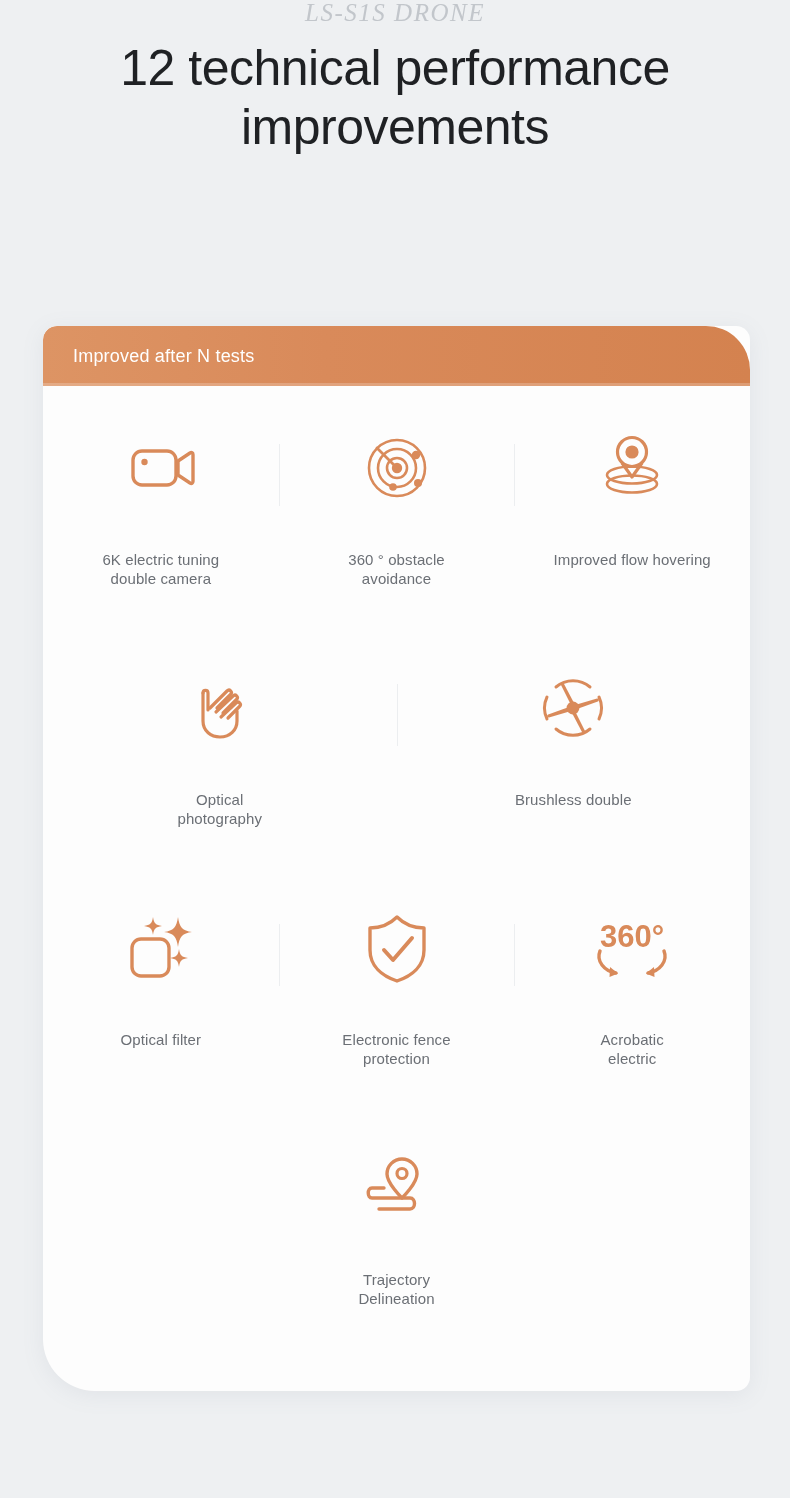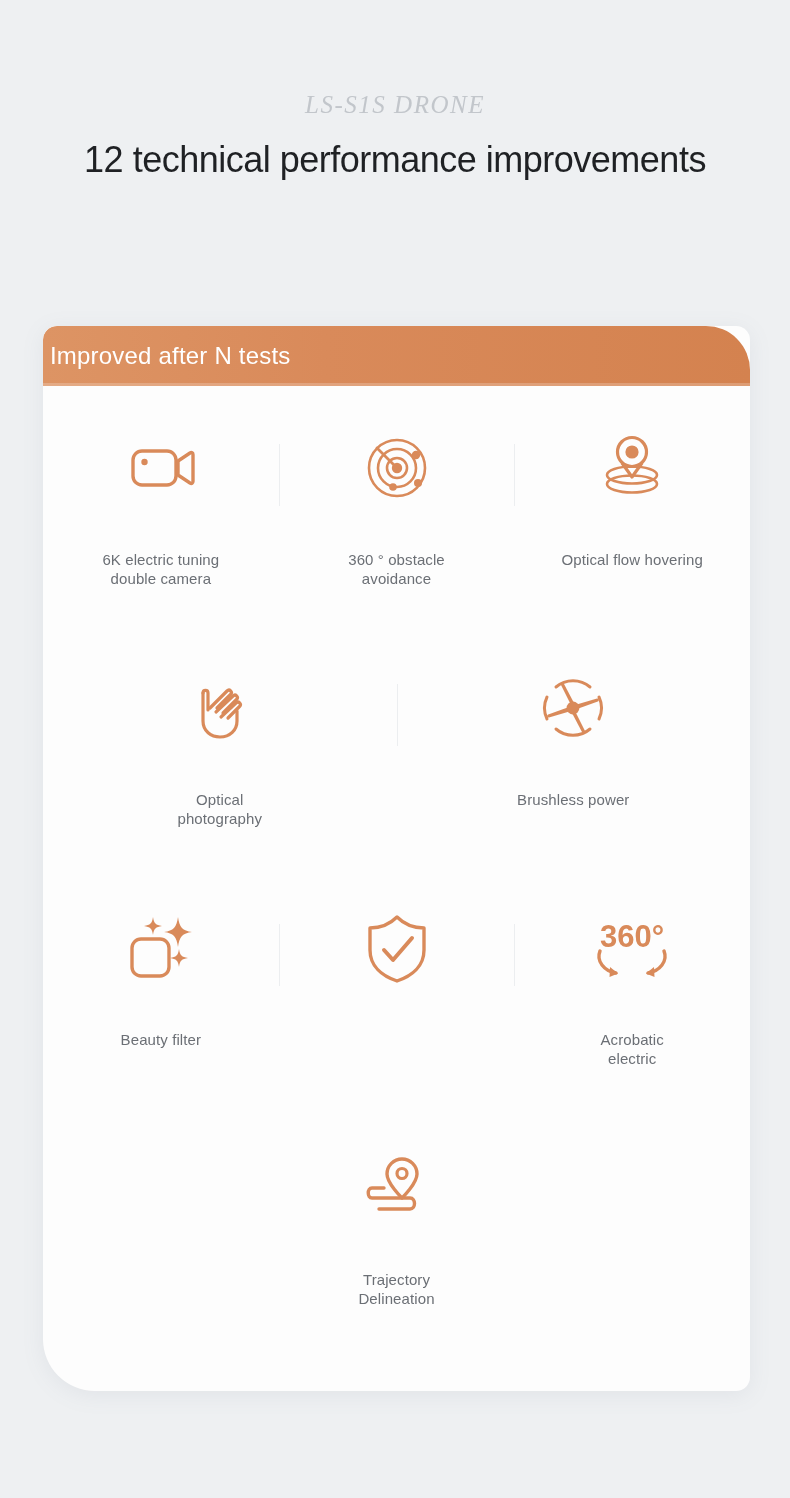--- a/index.html
+++ b/index.html
@@ -11,37 +11,36 @@
   }
 
   body {
     background: #eef0f2;
     font-family: "Liberation Sans", sans-serif;
     position: relative;
   }
 
   
   .header {
-    padding-top: 92px;
     text-align: center;
   }
 
   .eyebrow {
     font-family: "Liberation Serif", serif;
     font-style: italic;
     font-size: 25px;
     letter-spacing: 1.5px;
     color: #c2c6cb;
     line-height: 1;
   }
 
   .headline {
-    margin-top: 22px;
+    margin-top: 14px;
     font-family: "Liberation Sans", sans-serif;
-    font-size: 36px;
+    font-size: 50px;
     font-weight: 400;
     line-height: 1.18;
     color: #1f2124;
     letter-spacing: -0.5px;
     padding: 0 60px;
   }
 
   
   .card {
     position: absolute;
@@ -67,23 +66,23 @@
   .banner::after {
     content: "";
     position: absolute;
     left: 0; right: 0; bottom: 0;
     height: 3px;
     background: rgba(255,255,255,0.22);
   }
 
   .banner-title {
     color: #ffffff;
-    font-size: 24px;
+    font-size: 18px;
     font-weight: 400;
-    padding-left: 7px;
+    padding-left: 30px;
     letter-spacing: 0.2px;
   }
 
   
   .grid {
     padding: 0;
   }
 
   .row {
     display: flex;
@@ -183,21 +182,21 @@
       <div class="cell">
         <div class="icon-wrap">
           <svg width="78" height="76" viewBox="0 0 78 76" fill="none">
             <circle cx="39" cy="22" r="14.5" stroke="#d98a5a" stroke-width="3.2"></circle>
             <circle cx="39" cy="22" r="6.6" fill="#d98a5a"></circle>
             <path d="M29 33 L39 47 L49 33" stroke="#d98a5a" stroke-width="3.2" stroke-linejoin="round" fill="none"></path>
             <ellipse cx="39" cy="45" rx="25" ry="8.5" stroke="#d98a5a" stroke-width="2.6"></ellipse>
             <ellipse cx="39" cy="54" rx="25" ry="8.5" stroke="#d98a5a" stroke-width="2.6"></ellipse>
           </svg>
         </div>
-        <div class="cell-label">Optical flow hovering</div>
+        <div class="cell-label">Improved flow hovering</div>
       </div>
 
     </div>
 
     <div class="row">
 
       <div class="cell">
         <div class="icon-wrap">
           <svg width="74" height="74" viewBox="0 0 74 74" fill="none" stroke="#d98a5a" stroke-width="3.2" stroke-linecap="round" stroke-linejoin="round">
             <path d="M20 22 C20 18.5 25 18.5 25 22 L25 39"></path>
@@ -223,46 +222,48 @@
             </g>
             <g fill="#d98a5a">
               <path d="M41 34 L31 14 C30 12 32 10.5 33.5 12 L44 32 Z"></path>
               <path d="M45 34 L67 27.5 C69 27 69.5 29.5 67.8 30.4 L47 38 Z"></path>
               <path d="M45 40 L55 60 C56 62 54 63.5 52.5 62 L42 42 Z"></path>
               <path d="M41 40 L19 46.5 C17 47 16.5 44.5 18.2 43.6 L39 36 Z"></path>
               <circle cx="43" cy="37" r="6.4"></circle>
             </g>
           </svg>
         </div>
-        <div class="cell-label">Brushless power</div>
+        <div class="cell-label">Brushless double</div>
       </div>
 
     </div>
 
     <div class="row">
 
       <div class="cell">
         <div class="icon-wrap">
           <svg width="78" height="74" viewBox="0 0 78 74" fill="none">
             <rect x="10" y="28" width="37" height="37" rx="9" stroke="#d98a5a" stroke-width="3.4"></rect>
             <path d="M56 6 C57.4 16.5 60.5 19.6 70 21 C60.5 22.4 57.4 25.5 56 36 C54.6 25.5 51.5 22.4 42 21 C51.5 19.6 54.6 16.5 56 6 Z" fill="#d98a5a"></path>
             <path d="M31 6 C32 12.4 33.6 14 40 15 C33.6 16 32 17.6 31 24 C30 17.6 28.4 16 22 15 C28.4 14 30 12.4 31 6 Z" fill="#d98a5a"></path>
             <path d="M57 38 C58 44.4 59.6 46 66 47 C59.6 48 58 49.6 57 56 C56 49.6 54.4 48 48 47 C54.4 46 56 44.4 57 38 Z" fill="#d98a5a"></path>
           </svg>
         </div>
-        <div class="cell-label">Beauty filter</div>
+        <div class="cell-label">Optical filter</div>
       </div>
 
       <div class="cell">
         <div class="icon-wrap">
           <svg width="74" height="76" viewBox="0 0 74 76" fill="none">
             <path d="M37 7 C45 15 54 18 64 18 L64 40 C64 56 52 66 37 71 C22 66 10 56 10 40 L10 18 C20 18 29 15 37 7 Z" stroke="#d98a5a" stroke-width="3.4" stroke-linejoin="round"></path>
             <path d="M24 40 L33 50 L52 28" stroke="#d98a5a" stroke-width="4" stroke-linecap="round" stroke-linejoin="round"></path>
           </svg>
         </div>
+        <div class="cell-label">Electronic fence
+protection</div>
       </div>
 
       <div class="cell">
         <div class="icon-wrap">
           <svg width="96" height="70" viewBox="0 0 96 70" fill="none">
             <text x="48" y="34" text-anchor="middle" fill="#d98a5a" font-family="Liberation Sans, sans-serif" font-size="31" font-weight="bold">360°</text>
             <path d="M16 38 C12 48 20 58 32 60" stroke="#d98a5a" stroke-width="3.4" fill="none" stroke-linecap="round"></path>
             <path d="M26 54 L34 60.5 L25.5 64" fill="#d98a5a"></path>
             <path d="M80 38 C84 48 76 58 64 60" stroke="#d98a5a" stroke-width="3.4" fill="none" stroke-linecap="round"></path>
             <path d="M70 54 L62 60.5 L70.5 64" fill="#d98a5a"></path>

